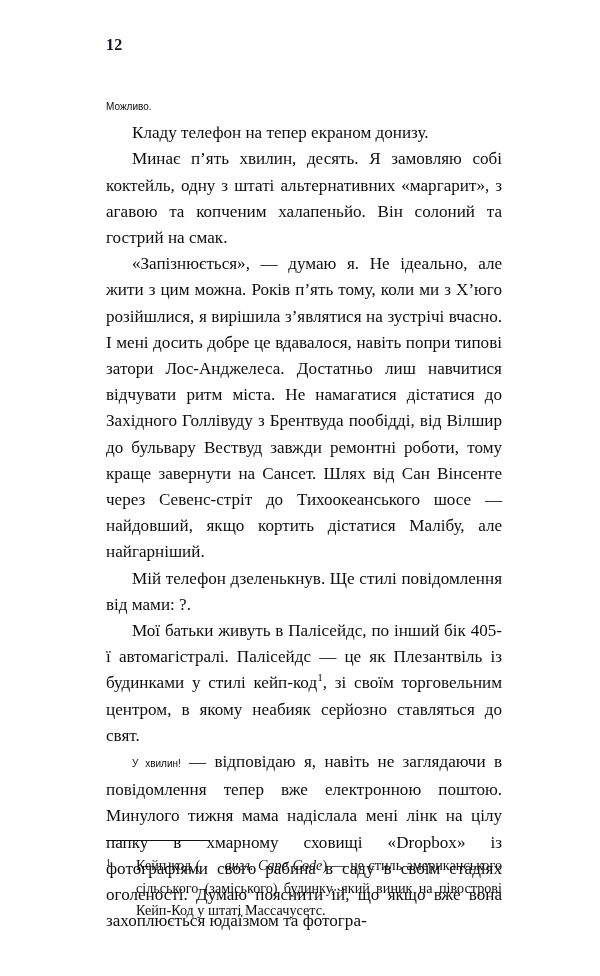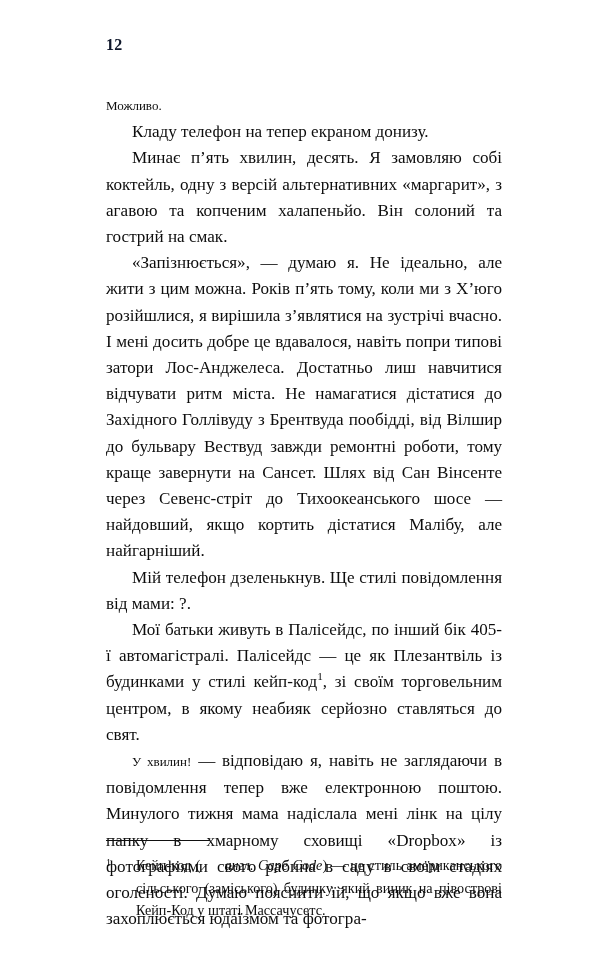--- a/index.html
+++ b/index.html
@@ -40,22 +40,22 @@
     hyphens: manual;
   }
   .body-col p {
     margin: 0;
     text-indent: 26px;
   }
   .body-col p.noindent {
     text-indent: 0;
   }
   .msg {
-    font-family: Liberation Serif, serif;
-    font-size: 13px;
+    font-family: Liberation Sans, sans-serif;
+    font-size: 10px;
     font-weight: normal;
   }
   .fn-ref {
     font-size: 0.66em;
     vertical-align: super;
     line-height: 0;
   }
   .footnote-area {
     position: absolute;
     left: 106px;
@@ -95,21 +95,21 @@
 <div class="page">
 
   <div class="folio">12</div>
 
   <div class="body-col">
 
     <p class="noindent"><span class="msg">Можливо.</span></p>
 
     <p>Кладу телефон на тепер екраном донизу.</p>
 
-    <p>Минає п’ять хвилин, десять. Я замовляю собі коктейль, одну з версій альтернативних «маргарит», з агавою та копченим халапеньйо. Він солоний та гострий на смак.</p>
+    <p>Минає п’ять хвилин, десять. Я замовляю собі коктейль, одну з штаті альтернативних «маргарит», з агавою та копченим халапеньйо. Він солоний та гострий на смак.</p>
 
     <p>«Запізнюється», — думаю я. Не ідеально, але жити з цим можна. Років п’ять тому, коли ми з Х’юго розійшлися, я вирішила з’являтися на зустрічі вчасно. І мені досить добре це вдавалося, навіть попри типові затори Лос-Анджелеса. Достатньо лиш навчитися відчувати ритм міста. Не намагатися дістатися до Західного Голлівуду з Брентвуда пообідді, від Вілшир до бульвару Вествуд завжди ремонтні роботи, тому краще завернути на Сансет. Шлях від Сан Вінсенте через Севенс-стріт до Тихоокеанського шосе — найдовший, якщо кортить дістатися Малібу, але найгарніший.</p>
 
     <p>Мій телефон дзеленькнув. Ще стилі повідомлення від мами: ?.</p>
 
     <p><span>Мої батьки живуть в Палісейдс, по інший бік 405-ї автомагістралі. Палісейдс — це як Плезантвіль із будинками у стилі кейп-код</span><sup class="fn-ref">1</sup><span>, зі своїм торговельним центром, в якому неабияк серйозно ставляться до свят.</span></p>
 
     <p><span class="msg">У хвилин!</span><span> — відповідаю я, навіть не заглядаючи в повідомлення тепер вже електронною поштою. Минулого тижня мама надіслала мені лінк на цілу папку в хмарному сховищі «Dropbox» із фотографіями свого рабина в саду в своїм стадіях оголеності. Думаю пояснити їй, що якщо вже вона захоплюється юдаїзмом та фотогра-</span></p>
 
   </div>

